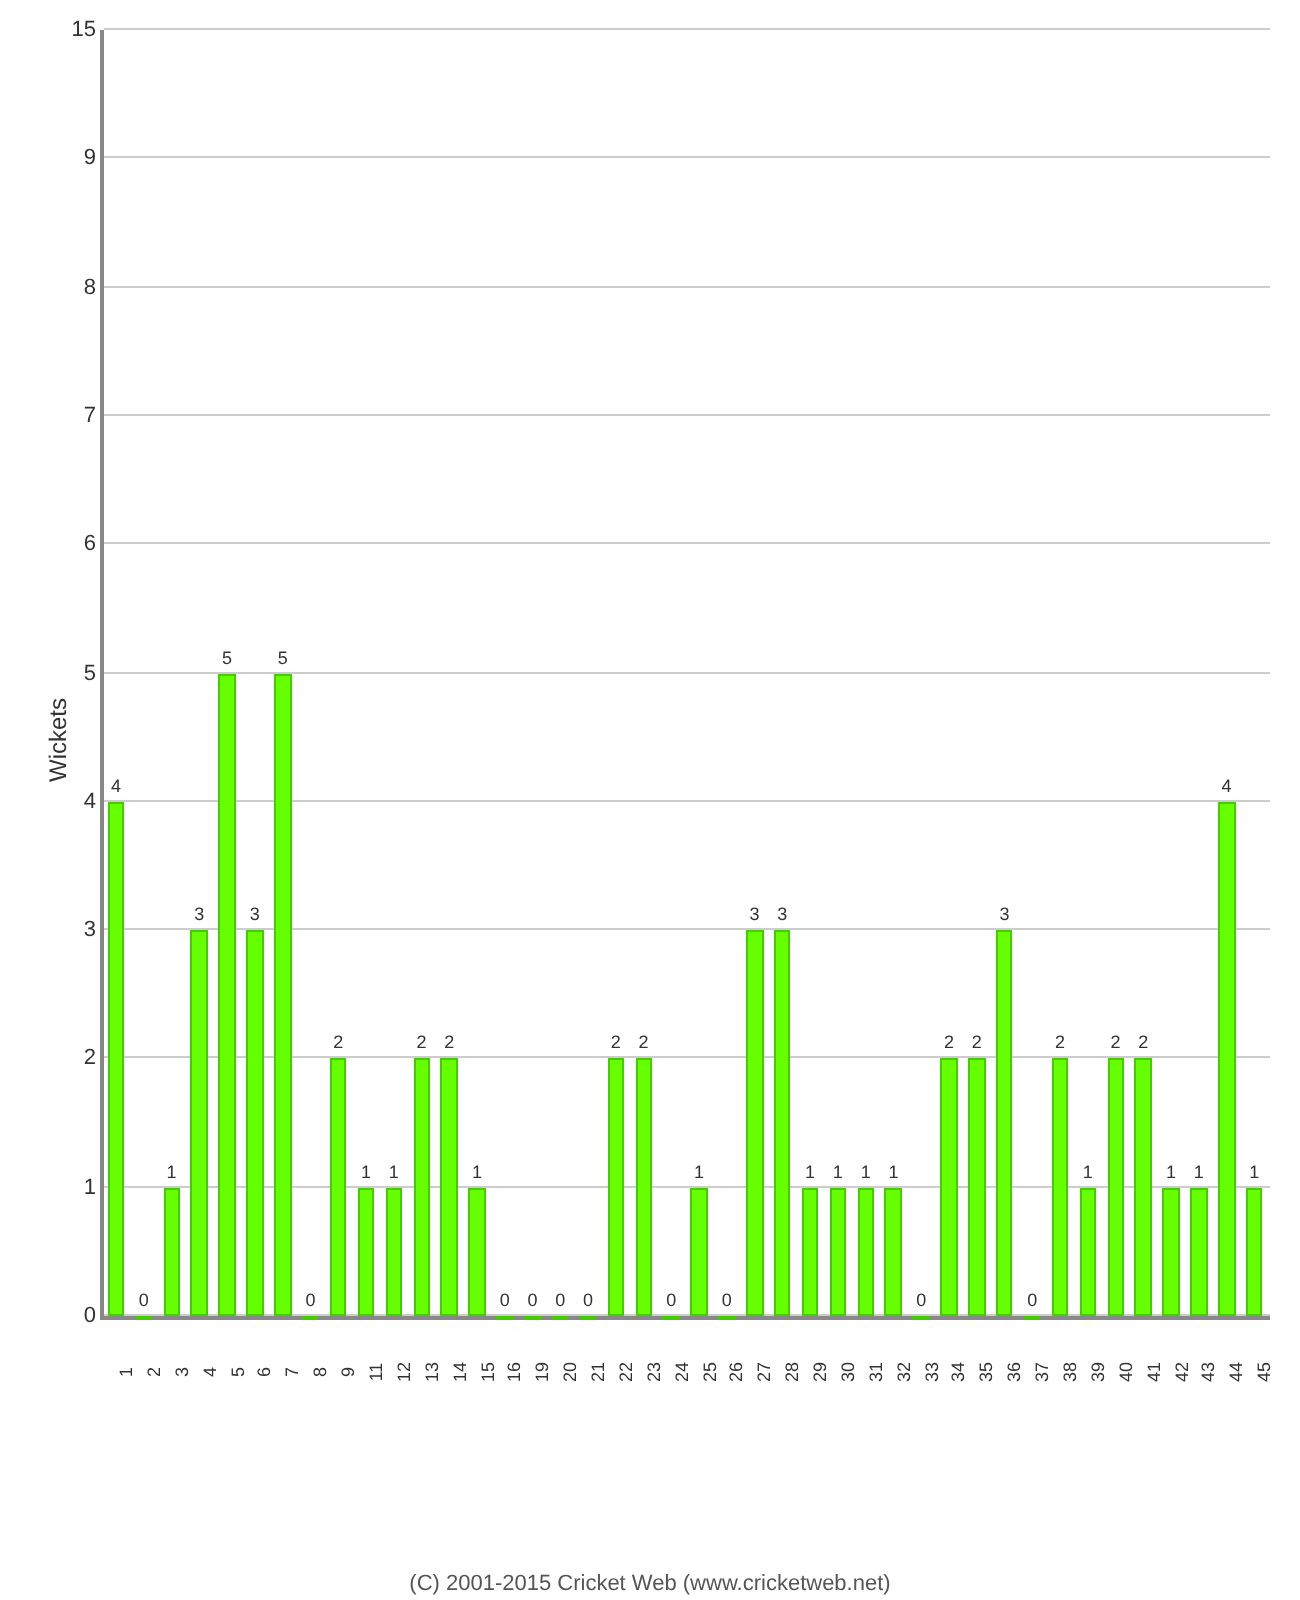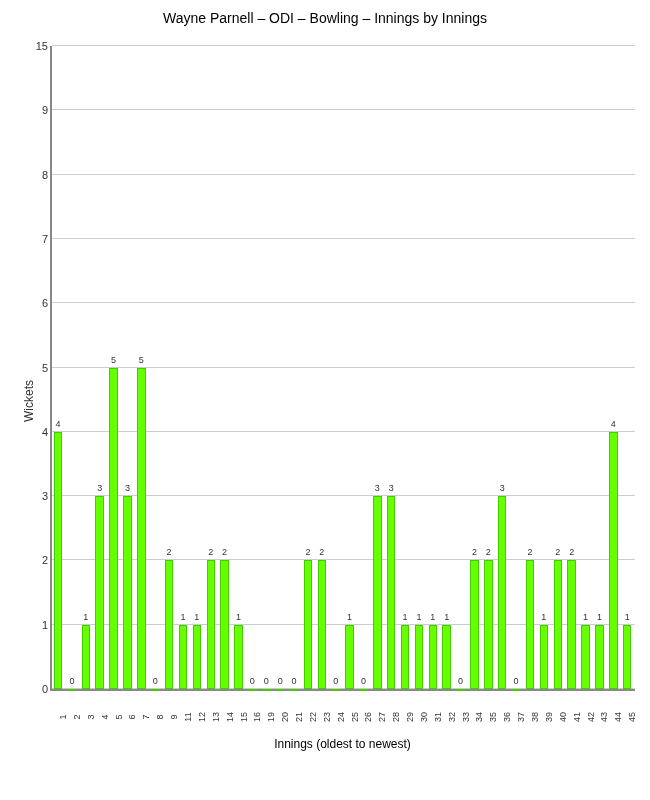--- a/index.html
+++ b/index.html
@@ -37,21 +37,20 @@
       left: 0; right: 0;
       text-align: center;
       font-size: 11px;
       color: #555;
     }
   </style>
 </head>
 <body>
 
 <div class="chart-container">
-  <div class="chart-title">Wayne Parnell – ODI – Bowling – Innings by Innings</div>
 
   <div style="position:relative; width:100%; height:740px; margin-top:0;">
 
     <div class="y-axis-label" style="position:absolute; left:8px; top:50%; transform:translateY(-50%) rotate(-90deg); font-size:12px;">Wickets</div>
 
     <div id="chart-plot" style="position:absolute; left:50px; right:15px; top:15px; bottom:80px; border-left:2px solid #888; border-bottom:2px solid #888;">
 
     <div style="position: absolute; left: 0px; right: 0px; bottom: 0%; border-top: 1px solid rgb(204, 204, 204); pointer-events: none;"></div>
         <div style="position: absolute; right: calc(100% + 4px); bottom: 0%; font-size: 11px; color: rgb(51, 51, 51); transform: translateY(50%); white-space: nowrap; text-align: right;">0</div>
         <div style="position: absolute; left: 0px; right: 0px; bottom: 10%; border-top: 1px solid rgb(204, 204, 204); pointer-events: none;"></div>
@@ -321,16 +320,16 @@
           <div style="position: absolute; bottom: -38px; left: 50%; transform: translateX(-50%) rotate(-90deg); transform-origin: center top; font-size: 9px; color: rgb(51, 51, 51); white-space: nowrap;">44</div>
         </div>
         <div style="position: absolute; left: 97.619%; width: 2.08095%; bottom: 0px; height: 10%;">
           <div style="width: 70%; margin: 0px auto; height: 100%; background: rgb(102, 255, 0); border: 1px solid rgb(68, 204, 0); position: relative;">
             <div style="position: absolute; top: -14px; left: 50%; transform: translateX(-50%); font-size: 9px; color: rgb(51, 51, 51); white-space: nowrap;">1</div>
           </div>
           <div style="position: absolute; bottom: -38px; left: 50%; transform: translateX(-50%) rotate(-90deg); transform-origin: center top; font-size: 9px; color: rgb(51, 51, 51); white-space: nowrap;">45</div>
         </div>
       </div>
 
-    <div style="position:absolute; bottom:20px; left:50px; right:15px; text-align:center; font-size:12px;">Innings (oldest to newest)</div>
   </div>
 
+  <div class="footer">(C) 2001-2015 Cricket Web (www.cricketweb.net)</div>
 </div>
 
 </body></html>

